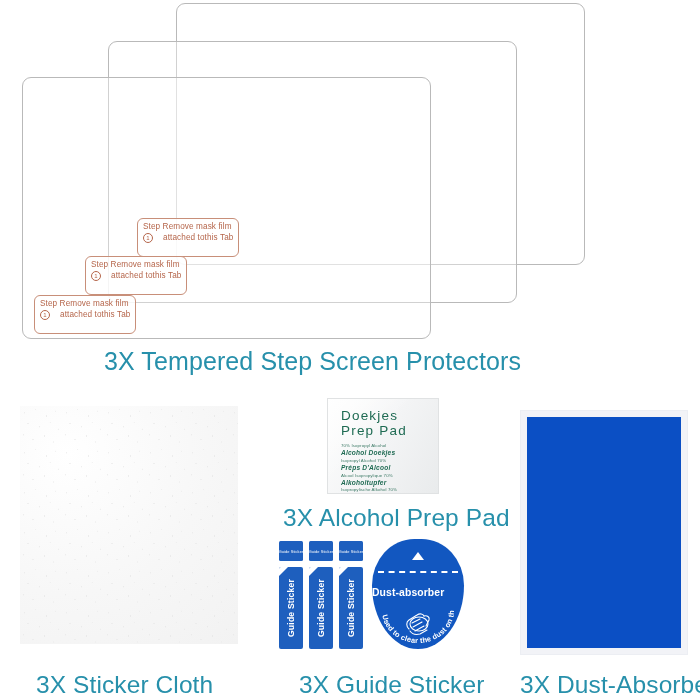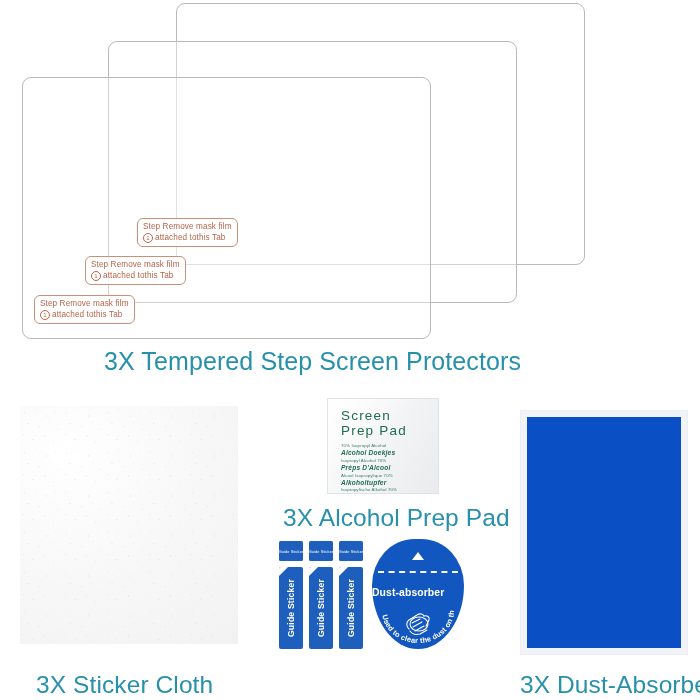--- a/index.html
+++ b/index.html
@@ -32,28 +32,28 @@
   .glass.g1 { left: 176px; top: 3px;  width: 409px; height: 262px; }
   .glass.g2 { left: 108px; top: 41px; width: 409px; height: 262px; }
   .glass.g3 { left: 22px;  top: 77px; width: 409px; height: 262px; }
 
   .tab {
     position: absolute;
     border: 1px solid #c88f79;
     border-radius: 6px;
     background: rgba(255,255,255,0.78);
     box-sizing: border-box;
-    padding: 3px 5px 3px 5px;
+    padding: 3px 5px 13px 5px;
     color: #b5654a;
     font-size: 8.2px;
     line-height: 10.5px;
     white-space: nowrap;
     letter-spacing: 0.1px;
   }
-  .tab .l2 { display: flex; align-items: center; gap: 2px; }
+  .tab .l2 { display: flex; align-items: center; gap: 10px; }
   .circ {
     display: inline-block;
     width: 8px; height: 8px;
     border: 1px solid #b5654a;
     border-radius: 50%;
     font-size: 6px;
     line-height: 8px;
     text-align: center;
     color: #b5654a;
   }
@@ -307,21 +307,21 @@
       <path d="M4 6 L10 0 L16 6 L22 0 L28 6 L34 0 L40 6 L46 0 L52 6 L58 0 L64 6 L70 0 L76 6 L82 0 L88 6 L94 0 L100 6 L106 0 L112 6 L118 0 L124 6 L130 0 L136 6 L142 0 L148 6 L154 0 L160 6 L166 0 L172 6 L178 0 L184 6 L190 0 L196 6 L202 0 L208 6 L214 0 L220 6 L222 6 L222 244 L216 250 L210 244 L204 250 L198 244 L192 250 L186 244 L180 250 L174 244 L168 250 L162 244 L156 250 L150 244 L144 250 L138 244 L132 250 L126 244 L120 250 L114 244 L108 250 L102 244 L96 250 L90 244 L84 250 L78 244 L72 250 L66 244 L60 250 L54 244 L48 250 L42 244 L36 250 L30 244 L24 250 L18 244 L12 250 L6 244 L4 244 Z" fill="none" stroke="#ffffff" stroke-width="0"></path>
       <path d="M0 0 L226 0 L226 250 L0 250 Z
                M4 6 L10 0 L16 6 L22 0 L28 6 L34 0 L40 6 L46 0 L52 6 L58 0 L64 6 L70 0 L76 6 L82 0 L88 6 L94 0 L100 6 L106 0 L112 6 L118 0 L124 6 L130 0 L136 6 L142 0 L148 6 L154 0 L160 6 L166 0 L172 6 L178 0 L184 6 L190 0 L196 6 L202 0 L208 6 L214 0 L220 6 L222 6 L222 244 L216 250 L210 244 L204 250 L198 244 L192 250 L186 244 L180 250 L174 244 L168 250 L162 244 L156 250 L150 244 L144 250 L138 244 L132 250 L126 244 L120 250 L114 244 L108 250 L102 244 L96 250 L90 244 L84 250 L78 244 L72 250 L66 244 L60 250 L54 244 L48 250 L42 244 L36 250 L30 244 L24 250 L18 244 L12 250 L6 244 L4 244 Z" fill="#ffffff" fill-rule="evenodd"></path>
     </svg>
   </div>
   <div class="caption" id="cap-cloth">3X Sticker Cloth</div>
 
   <div id="alcohol">
     <div class="sheen"></div>
     <div class="ap-txt">
-      <div class="ap-h">Screen</div>
+      <div class="ap-h">Doekjes</div>
       <div class="ap-h">Prep Pad</div>
       <div class="ap-list">
         <div class="ap-sm">70% Isopropyl Alcohol</div>
         <div class="ap-md">Alcohol Doekjes</div>
         <div class="ap-sm">Isopropyl Alcohol 70%</div>
         <div class="ap-md">Préps D'Alcool</div>
         <div class="ap-sm">Alcool Isopropylique  70%</div>
         <div class="ap-md">Alkoholtupfer</div>
         <div class="ap-sm">Isopropylische Alkohol 70%</div>
       </div>
@@ -351,20 +351,21 @@
     <div class="gs s3">
       <div class="gs-tab">
         <span>Guide Sticker</span>
       </div>
       <div class="gs-body">
         <div class="fold"></div>
         <div class="vtext">Guide Sticker</div>
       </div>
     </div>
   </div>
+  <div class="caption" id="cap-guide">3X Guide Sticker</div>
 
   <div id="dust-oval">
     <div class="oval"></div>
     <div class="tri"></div>
     <div class="dash"></div>
     <div class="da-label">Dust-absorber</div>
     <svg class="curve" width="92" height="110" viewBox="0 0 92 110">
       <defs>
         <path id="arcpath" d="M 10 72 A 36 32 0 0 0 82 72" fill="none"></path>
       </defs>

